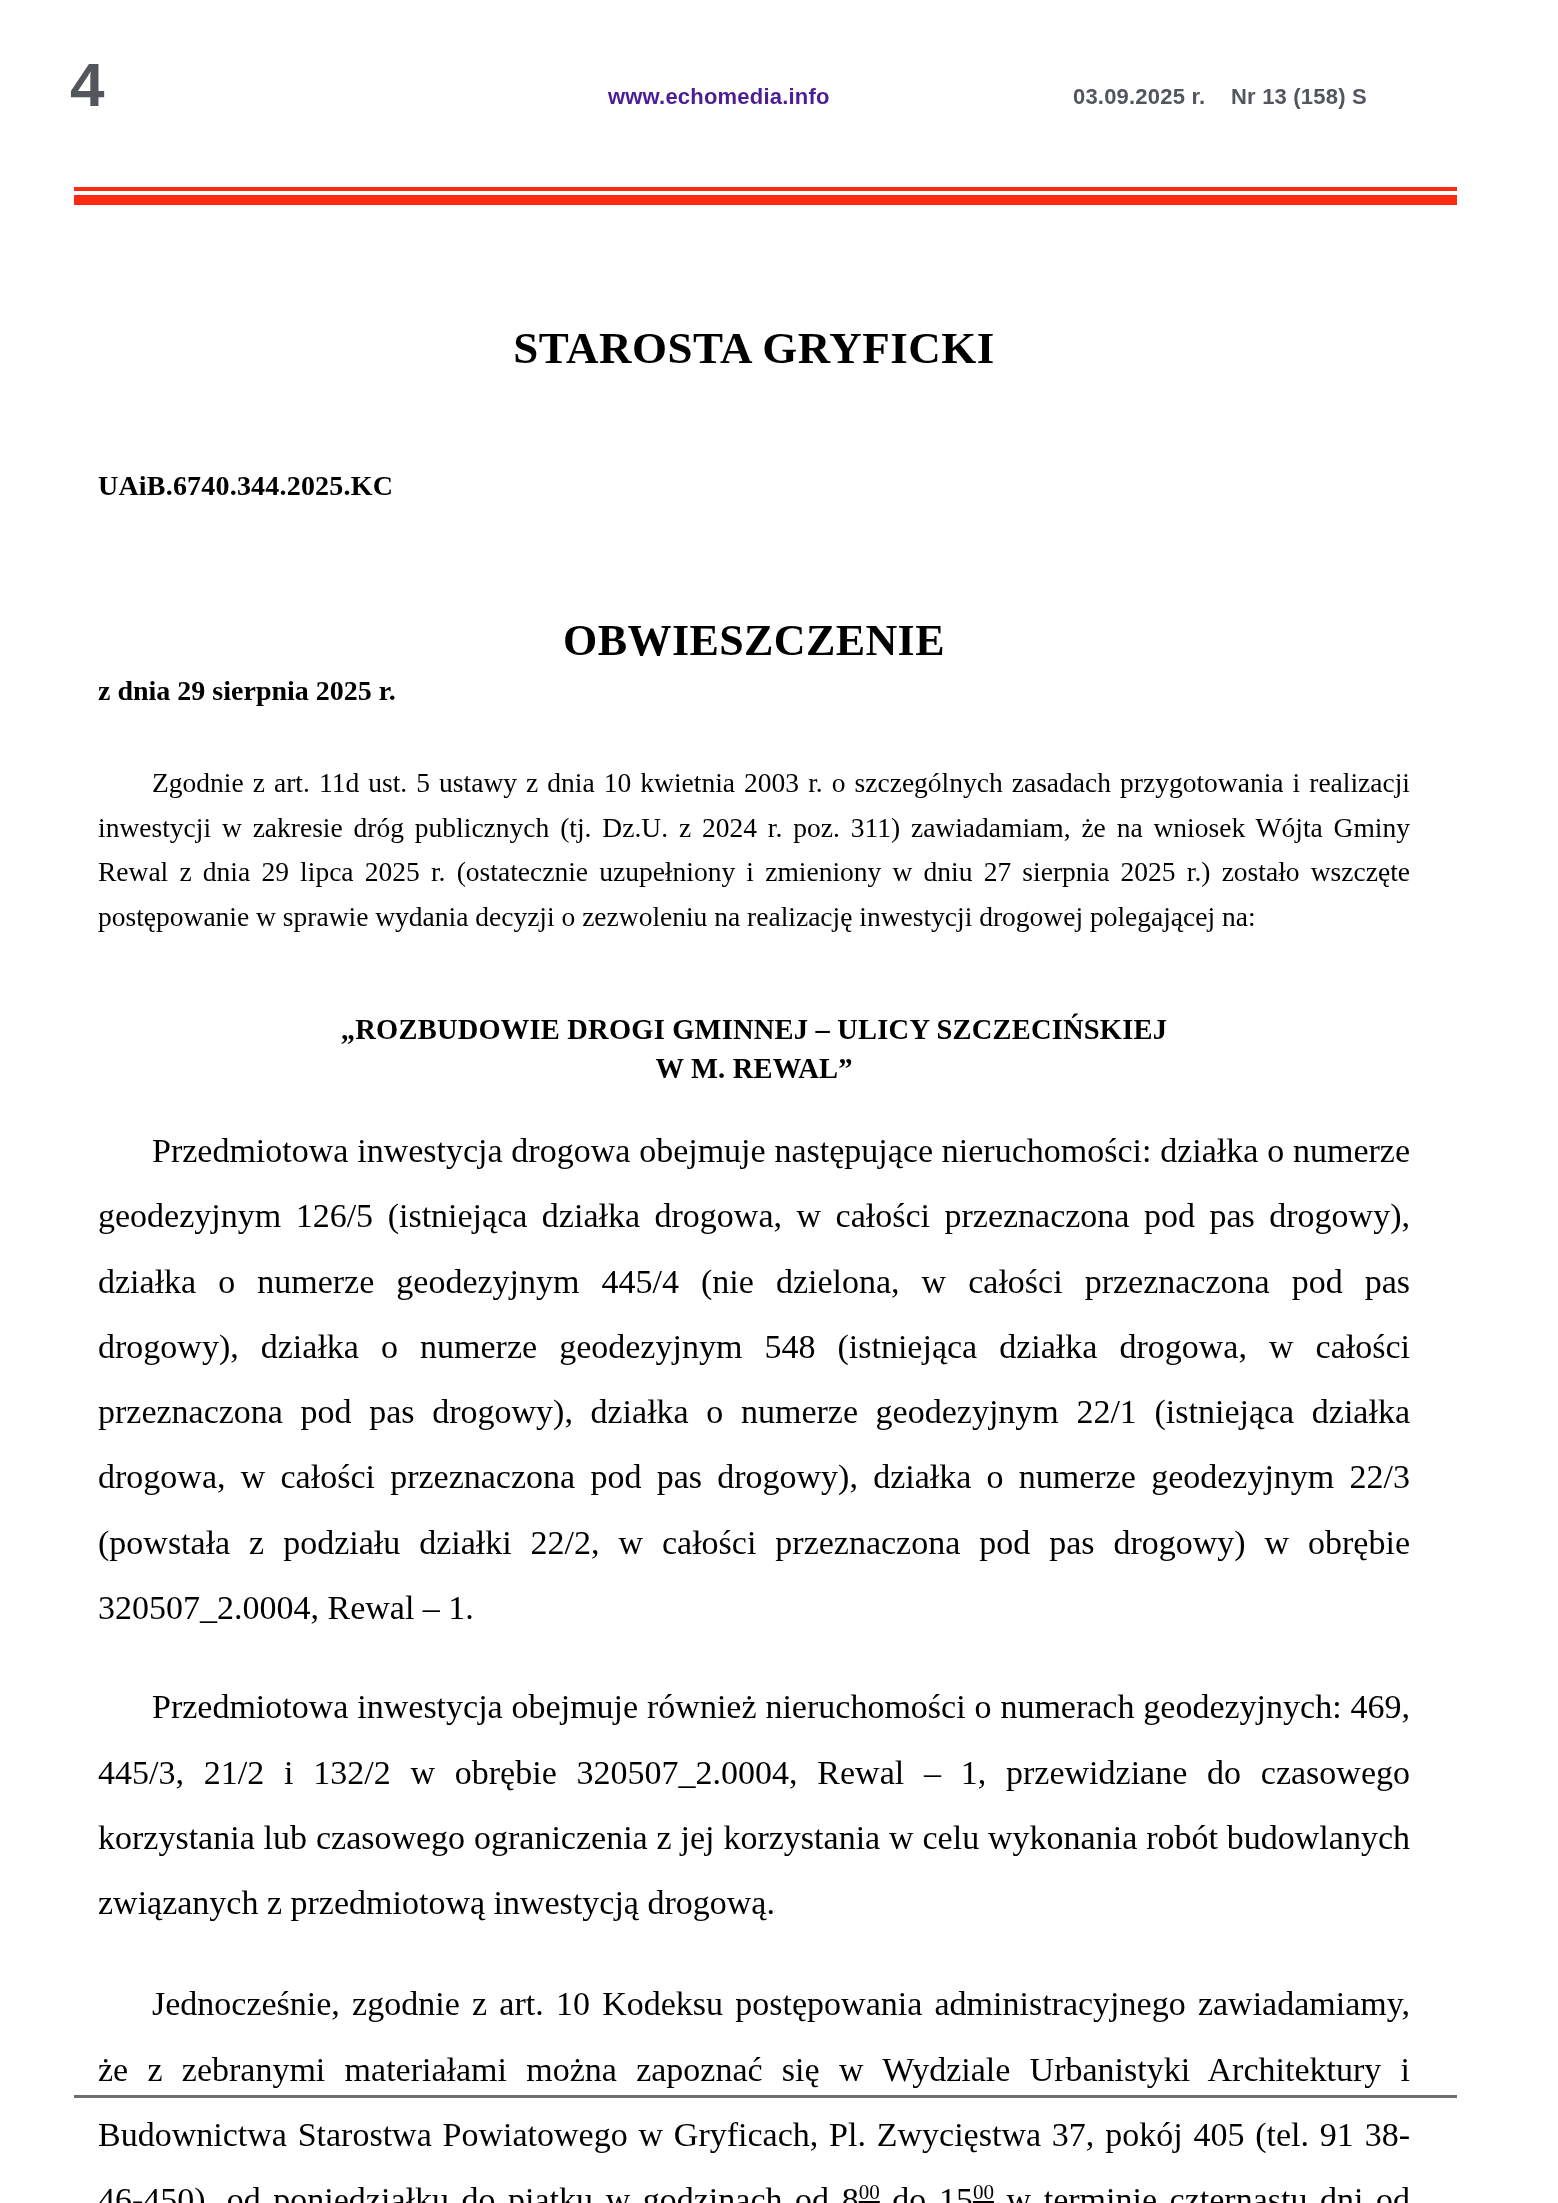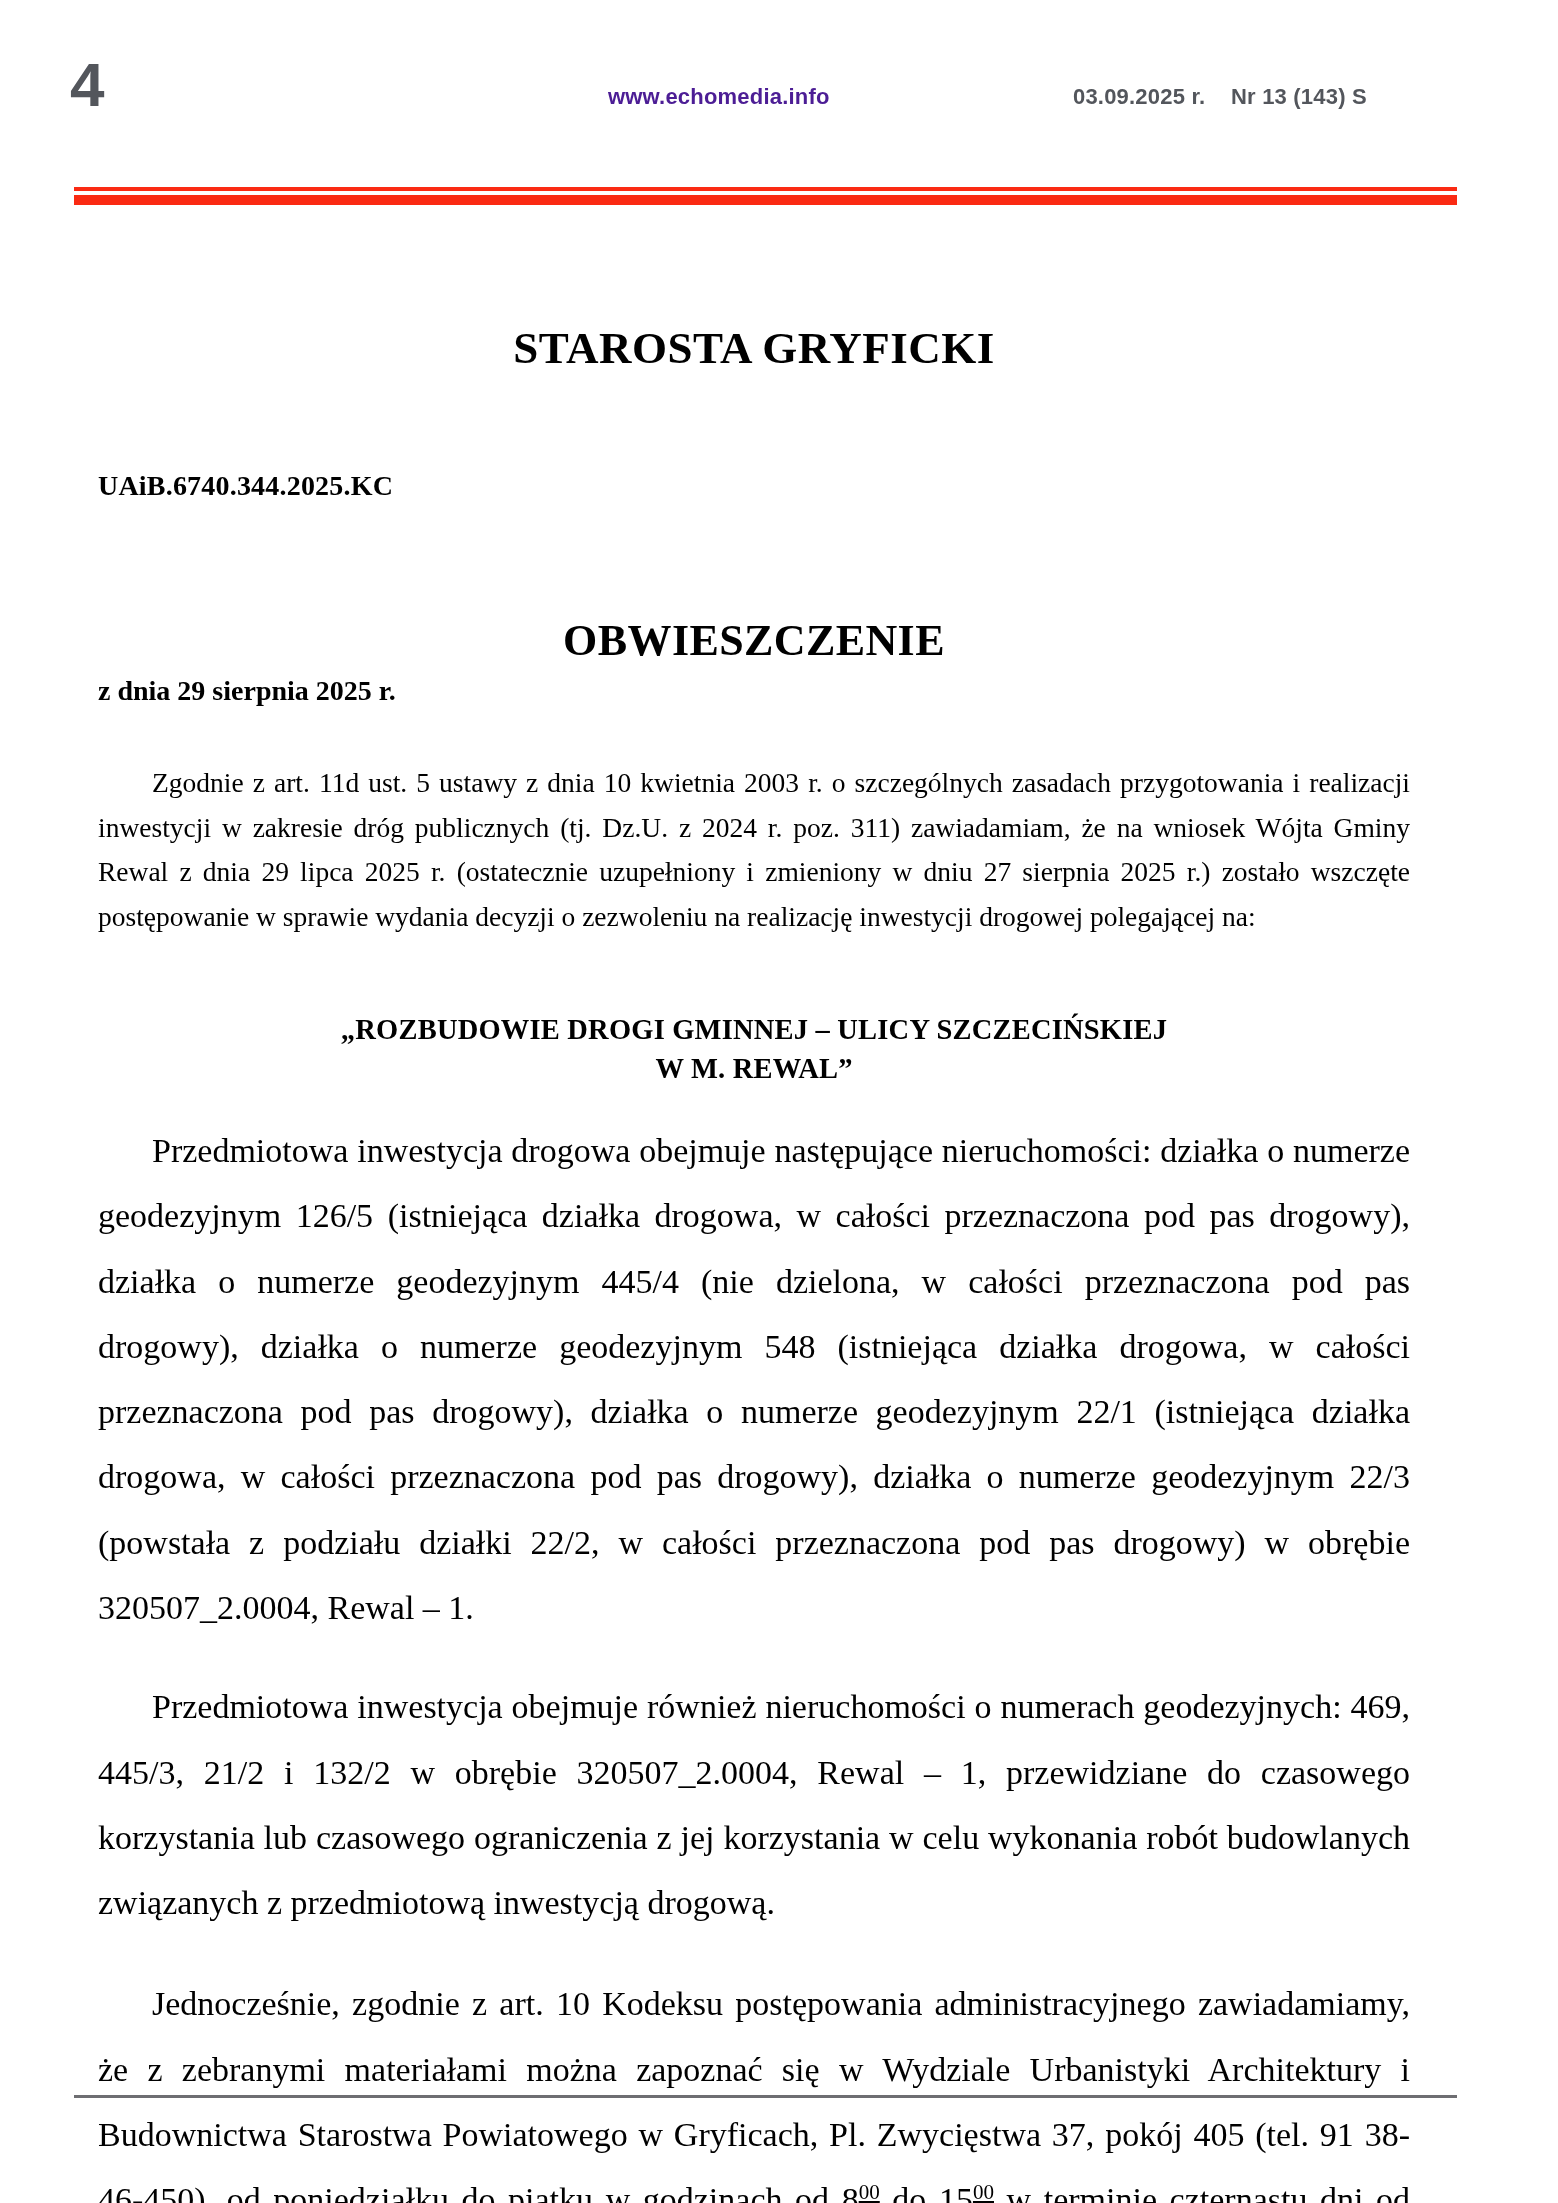--- a/index.html
+++ b/index.html
@@ -170,21 +170,21 @@
 </style>
 </head>
 <body>
 
 <div class="page">
 
   <div class="masthead">
     <div class="page-number">4</div>
     <div class="masthead-site">www.echomedia.info</div>
     <div class="masthead-date">03.09.2025 r.</div>
-    <div class="masthead-issue">Nr 13 (143) S</div>
+    <div class="masthead-issue">Nr 13 (158) S</div>
   </div>
 
   <div class="rule-red-thin"></div>
   <div class="rule-red-thick"></div>
 
   <div class="doc">
 
     <div class="title-authority">STAROSTA GRYFICKI</div>
 
     <div class="ref-number">UAiB.6740.344.2025.KC</div>

